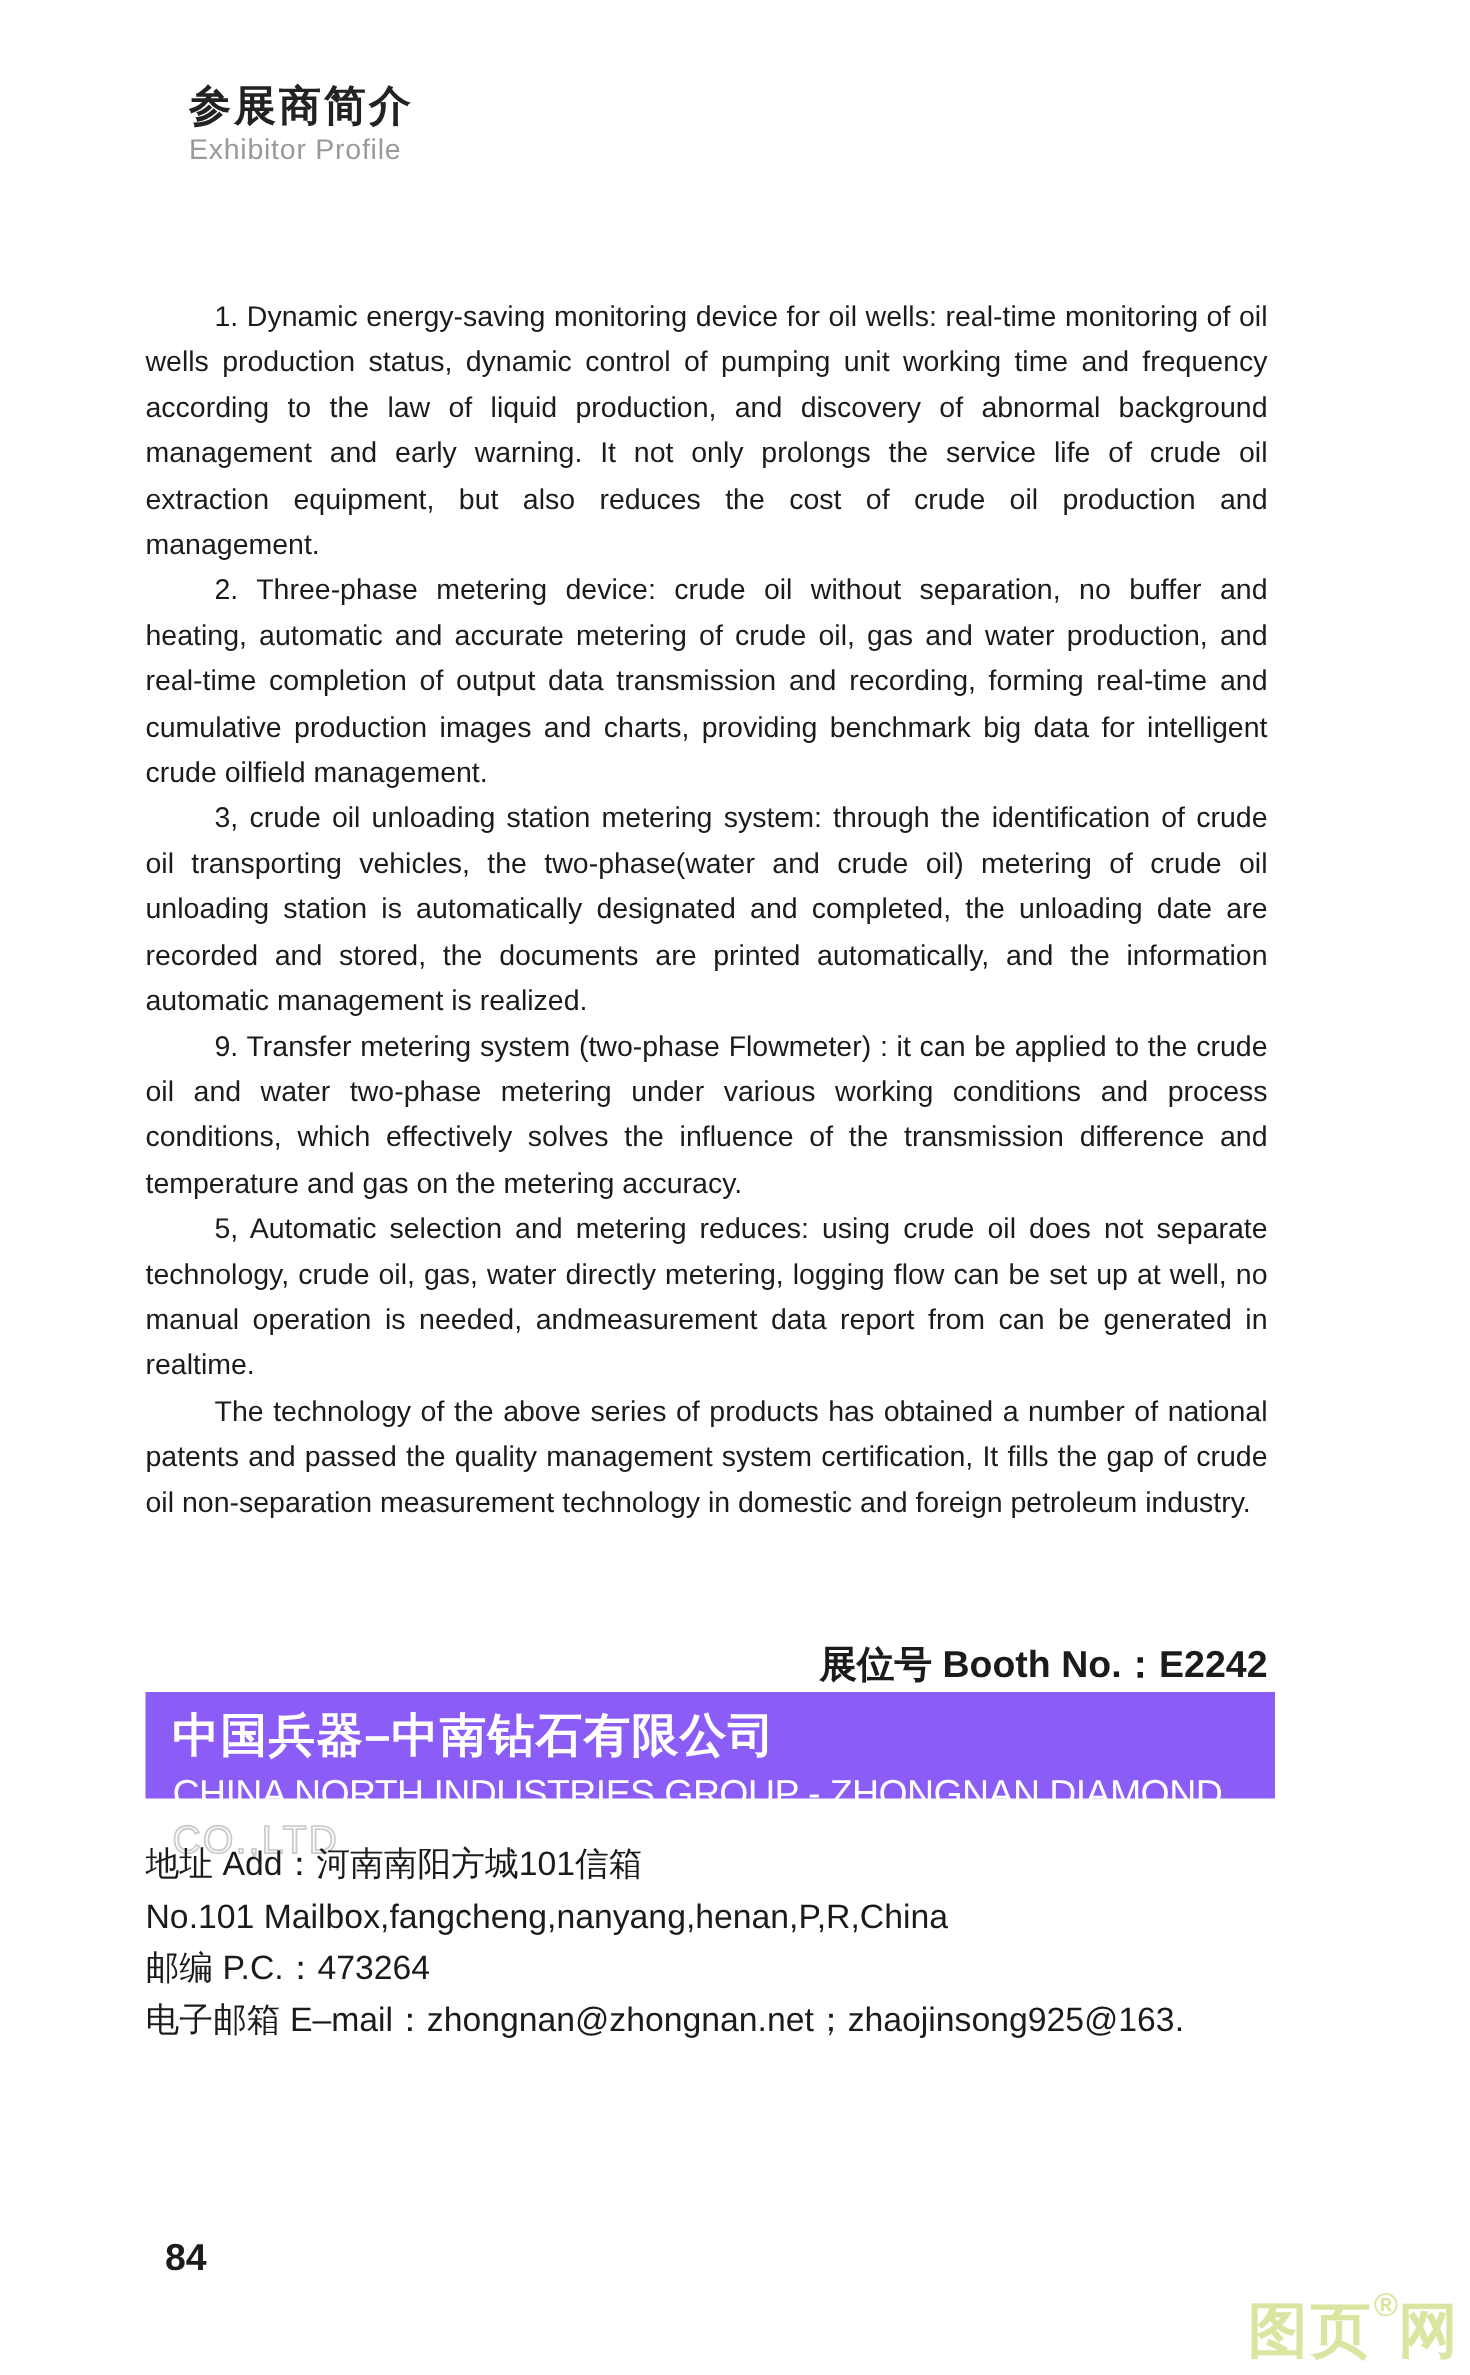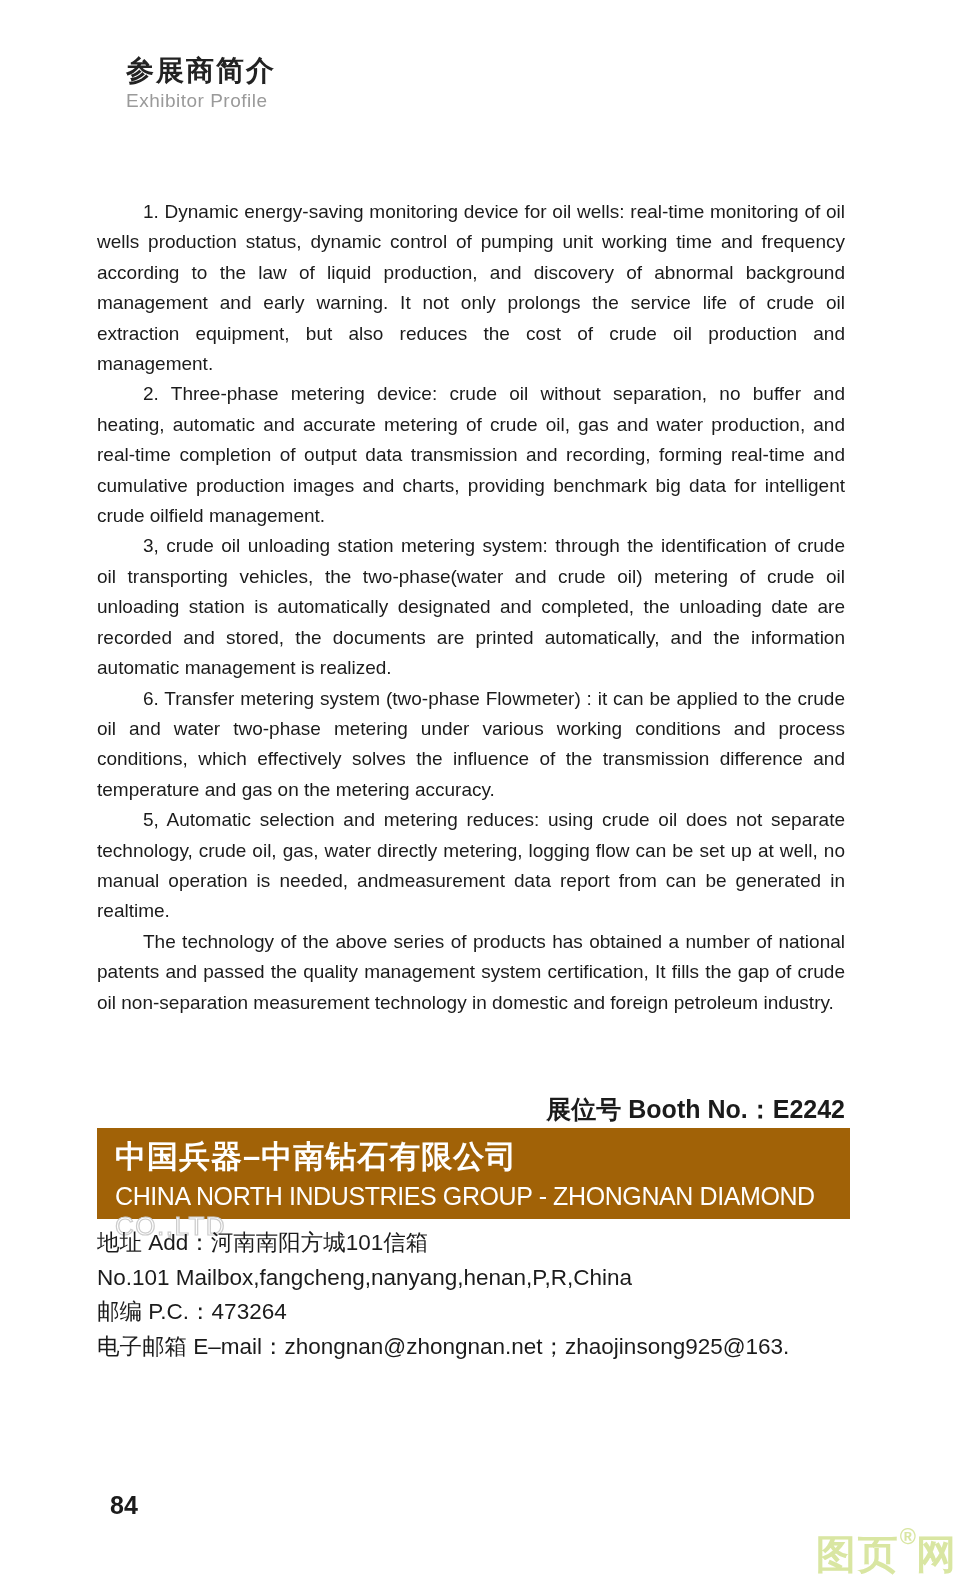--- a/index.html
+++ b/index.html
@@ -67,22 +67,22 @@
     font-weight: bold;
     color: #1b1b1b;
   }
 
   
   .company-banner {
     position: absolute;
     top: 1128px;
     left: 97px;
     width: 753px;
-    height: 91px;
-    background: #a16207;
+    height: 71px;
+    background: #8b5cf6;
     color: #ffffff;
     padding: 8px 0 13px 18px;
     overflow: visible;
   }
   .company-zh {
     font-size: 31px;
     font-weight: bold;
     letter-spacing: 1px;
     white-space: nowrap;
   }
@@ -119,21 +119,21 @@
   .page-number {
     position: absolute;
     top: 1491px;
     left: 110px;
     font-size: 25px;
     font-weight: bold;
     color: #1b1b1b;
   }
   .watermark {
     position: absolute;
-    right: 22px;
+    right: 6px;
     bottom: 9px;
     display: flex;
     align-items: flex-end;
     font-weight: bold;
     font-size: 40px;
     line-height: 1;
     color: #d9e6a2;
     letter-spacing: 2px;
   }
   .watermark .registered {
@@ -151,21 +151,21 @@
   <header class="header">
     <span class="header-zh">参展商简介</span>
     <span class="header-en">Exhibitor Profile</span>
     <span class="header-rule"></span>
   </header>
 
   <main class="body-text">
     <p>1. Dynamic energy-saving monitoring device for oil wells: real-time monitoring of oil wells production status, dynamic control of pumping unit working time and frequency according to the law of liquid production, and discovery of abnormal background management and early warning. It not only prolongs the service life of crude oil extraction equipment, but also reduces the cost of crude oil production and management.</p>
     <p>2. Three-phase metering device: crude oil without separation, no buffer and heating, automatic and accurate metering of crude oil, gas and water production, and real-time completion of output data transmission and recording, forming real-time and cumulative production images and charts, providing benchmark big data for intelligent crude oilfield management.</p>
     <p>3, crude oil unloading station metering system: through the identification of crude oil transporting vehicles, the two-phase(water and crude oil) metering of crude oil unloading station is automatically designated and completed, the unloading date are recorded and stored, the documents are printed automatically, and the information automatic management is realized.</p>
-    <p>6. Transfer metering system (two-phase Flowmeter) : it can be applied to the crude oil and water two-phase metering under various working conditions and process conditions, which effectively solves the influence of the transmission difference and temperature and gas on the metering accuracy.</p>
+    <p>9. Transfer metering system (two-phase Flowmeter) : it can be applied to the crude oil and water two-phase metering under various working conditions and process conditions, which effectively solves the influence of the transmission difference and temperature and gas on the metering accuracy.</p>
     <p>5, Automatic selection and metering reduces: using crude oil does not separate technology, crude oil, gas, water directly metering, logging flow can be set up at well, no manual operation is needed, andmeasurement data report from can be generated in realtime.</p>
     <p>The technology of the above series of products has obtained a number of national patents and passed the quality management system certification, It fills the gap of crude oil non-separation measurement technology in domestic and foreign petroleum industry.</p>
   </main>
 
   <div class="booth-line">
     <span>展位号 Booth No.：</span><span>E2242</span>
   </div>
 
   <div class="company-banner">
     <div class="company-zh">中国兵器–中南钻石有限公司</div>

